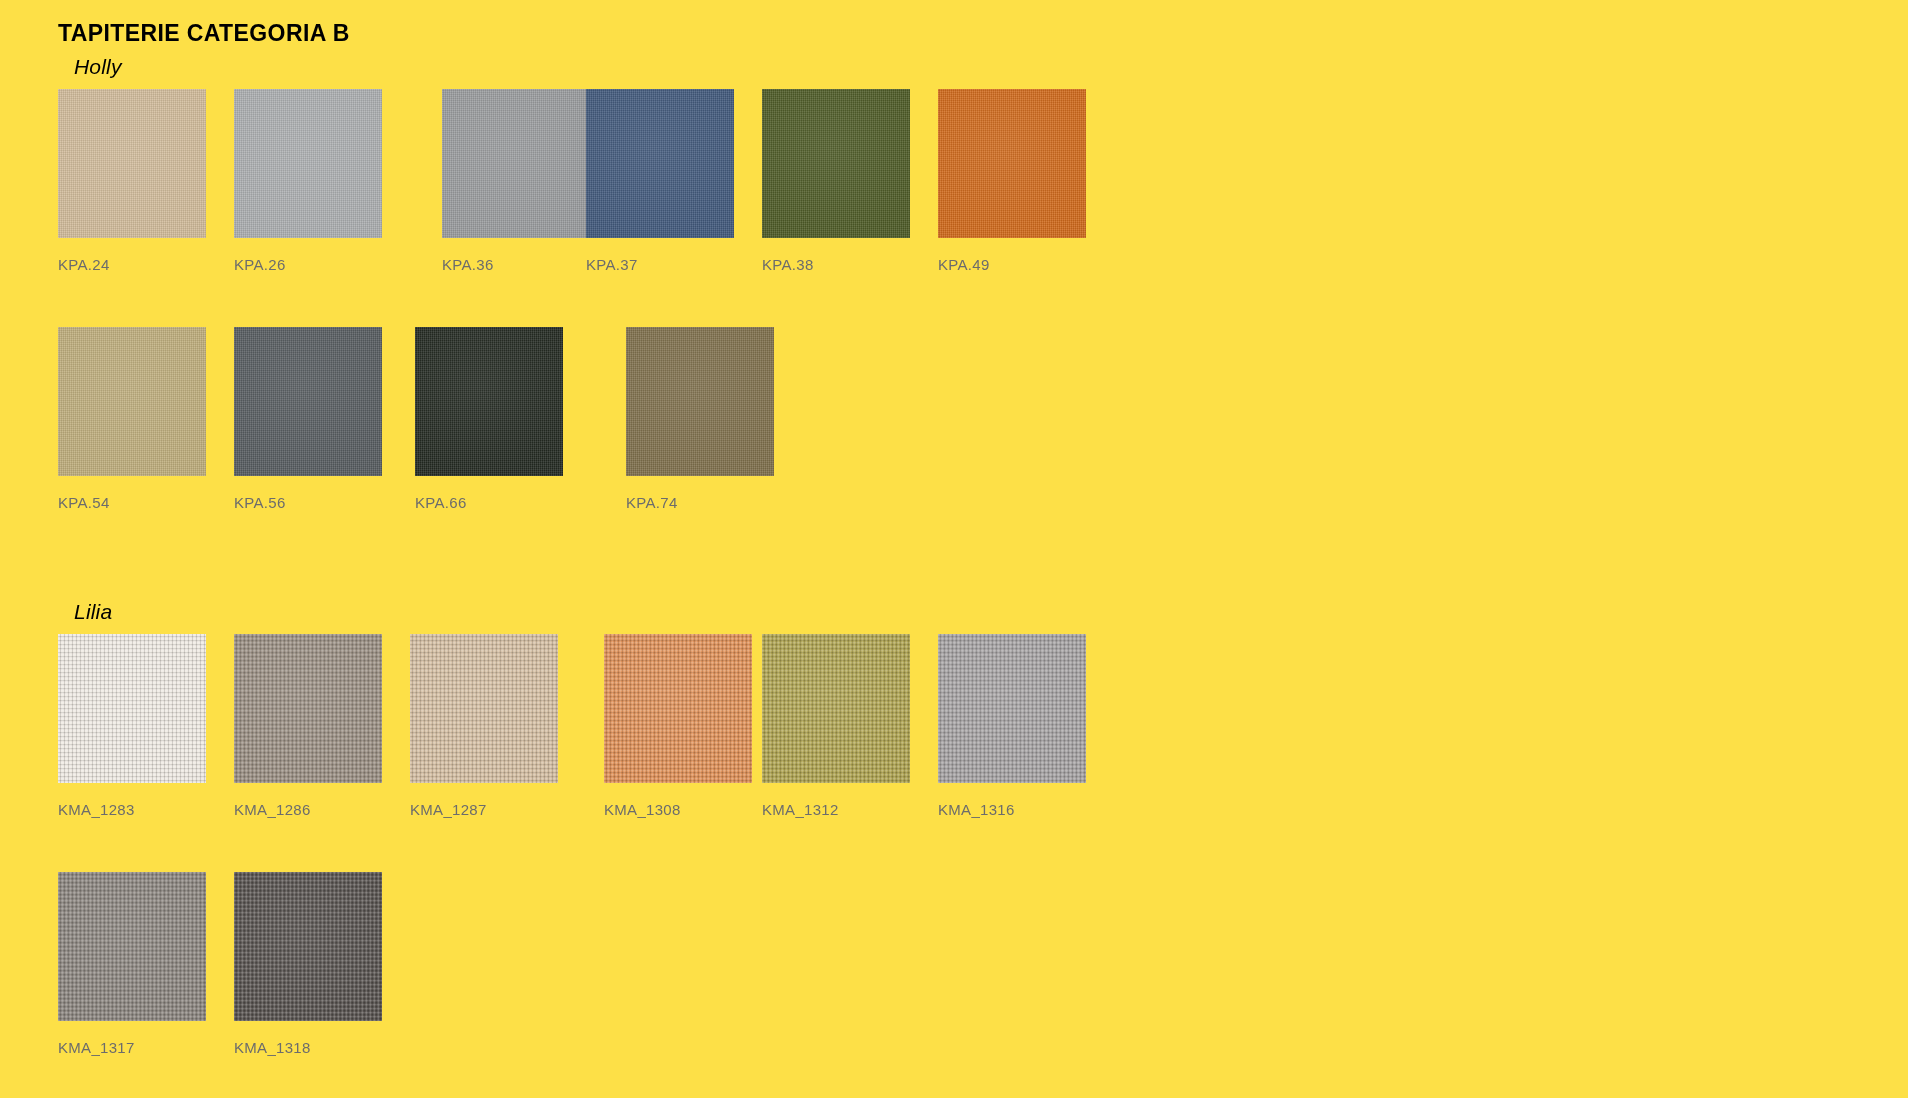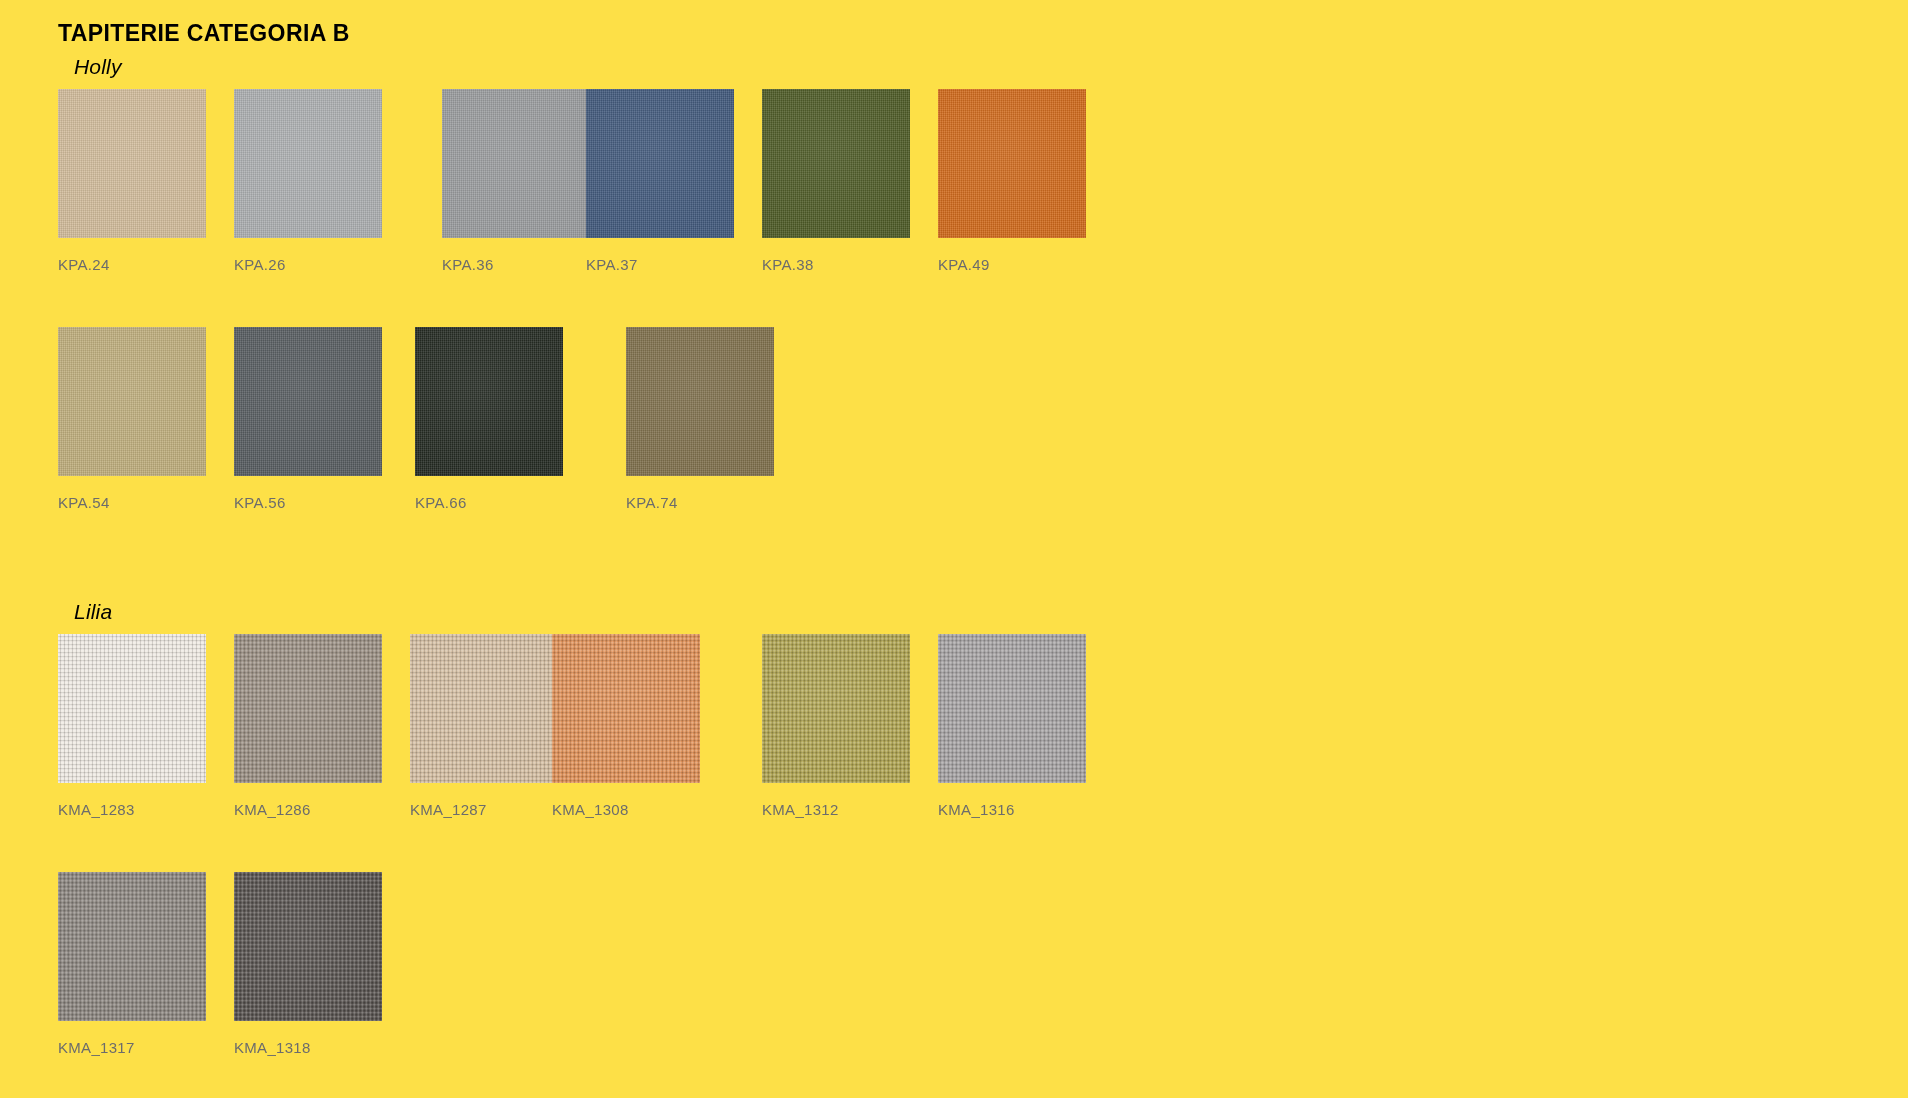--- a/index.html
+++ b/index.html
@@ -231,21 +231,21 @@
             </div>
             <div class="swatch-label" style="color: rgb(108, 108, 108);">KMA_1286</div>
           </div>
           <div class="swatch-cell" style="left: 410px; width: 148px; border-radius: 27px;">
             <div class="swatch-chip" title="KMA_1287" style="background-color: rgb(213, 191, 163); width: 148px; height: 149px;">
               <div class="tex tex-b"></div>
               <div class="tex tex-vign"></div>
             </div>
             <div class="swatch-label" style="color: rgb(108, 108, 108);">KMA_1287</div>
           </div>
-          <div class="swatch-cell" style="left: 552px; width: 177px;">
+          <div class="swatch-cell" style="left: 604px; width: 177px;">
             <div class="swatch-chip" title="KMA_1308" style="background-color: rgb(224, 145, 88); width: 148px; height: 149px;">
               <div class="tex tex-b"></div>
               <div class="tex tex-vign"></div>
             </div>
             <div class="swatch-label" style="color: rgb(108, 108, 108);">KMA_1308</div>
           </div>
           <div class="swatch-cell" style="left: 762px; width: 148px; border-radius: 28px;">
             <div class="swatch-chip" title="KMA_1312" style="background-color: rgb(175, 164, 81); width: 148px; height: 149px;">
               <div class="tex tex-b"></div>
               <div class="tex tex-vign"></div>

